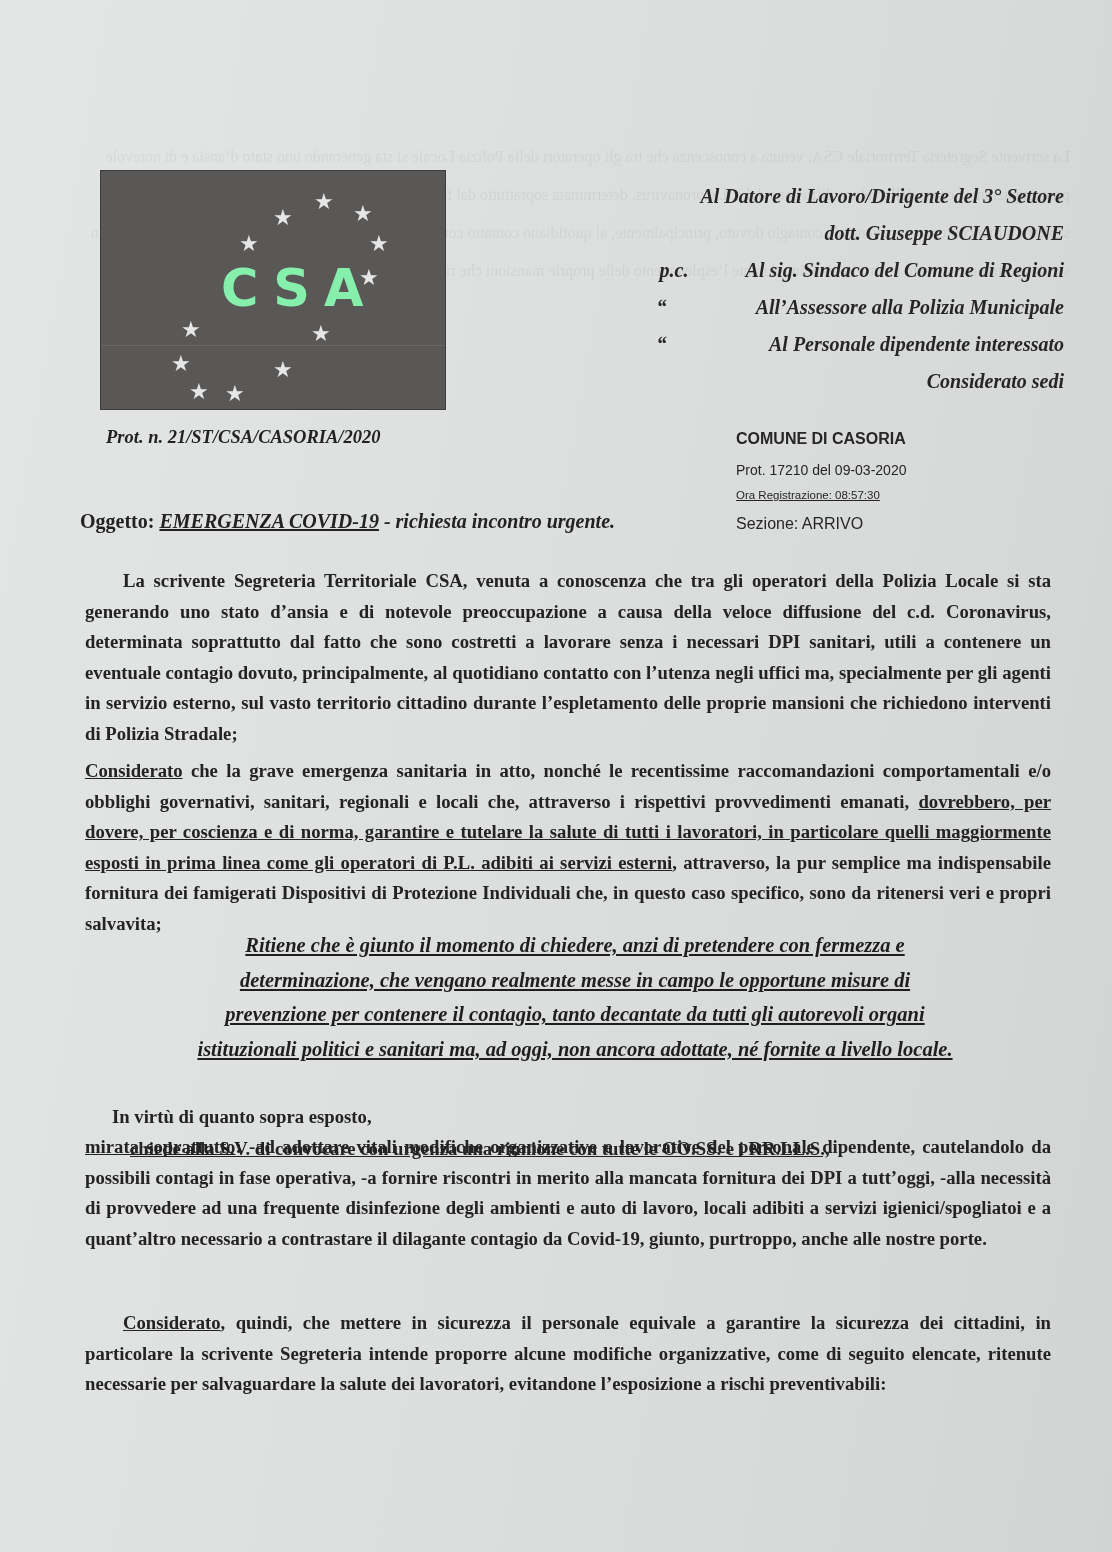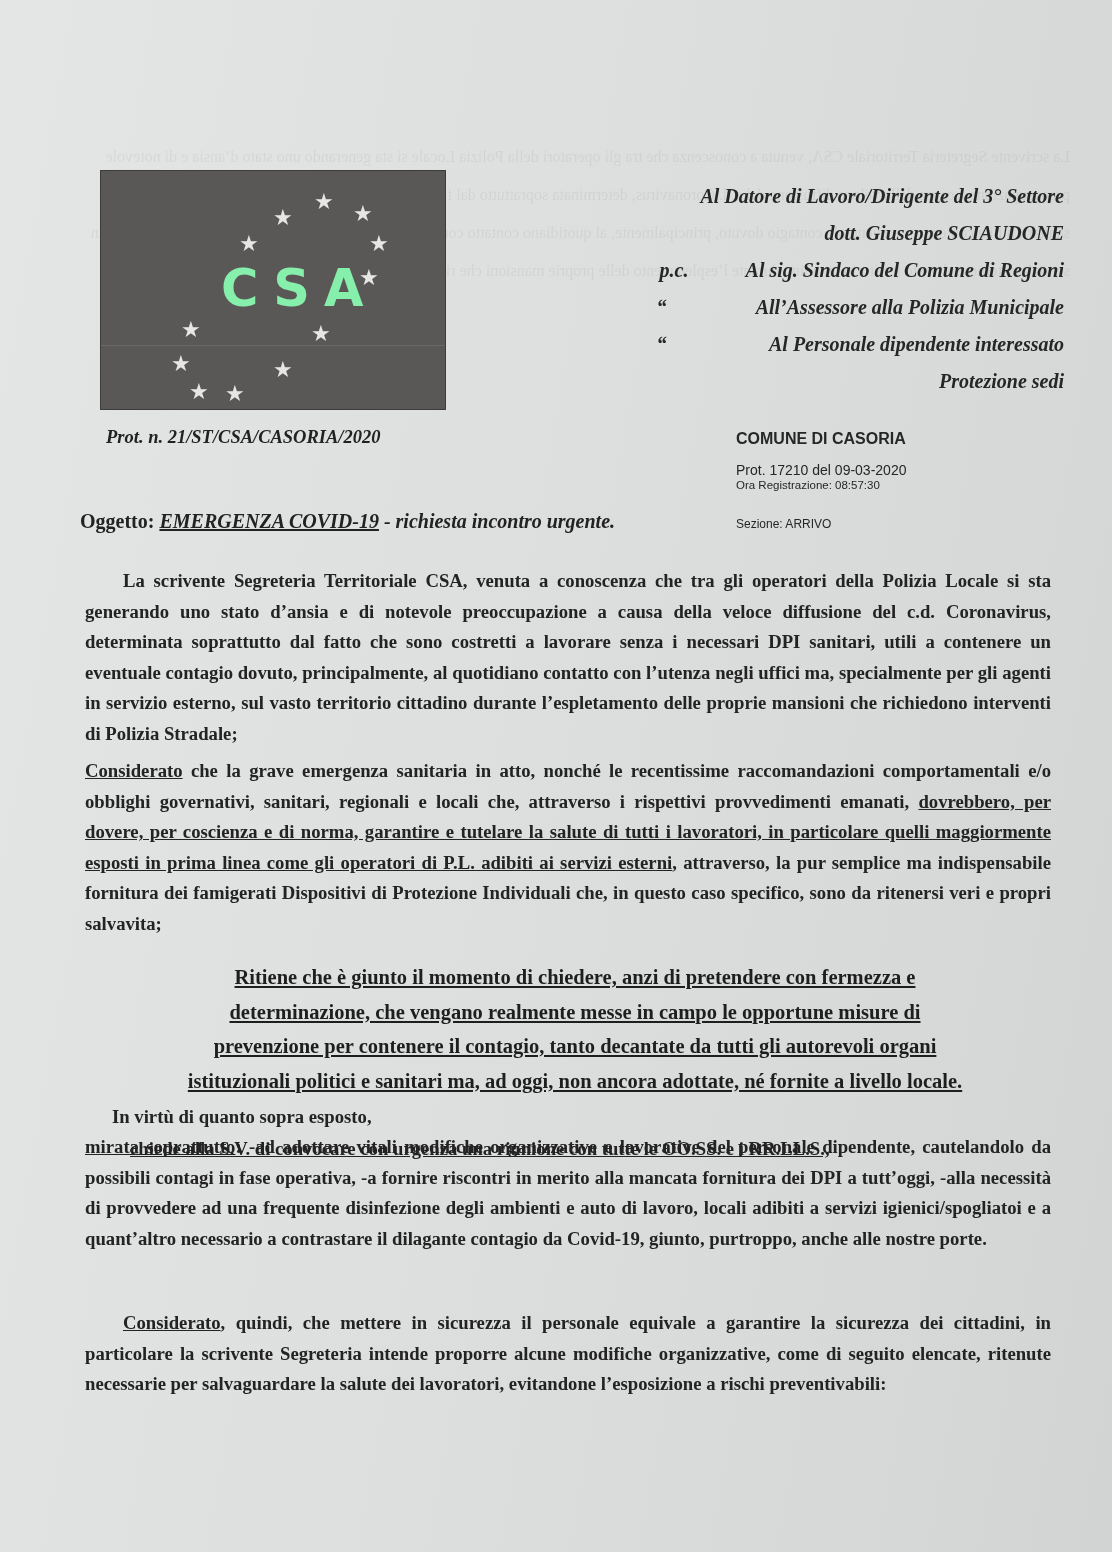--- a/index.html
+++ b/index.html
@@ -28,22 +28,22 @@
   .org { position:absolute; left:106px; top:424px; font-style:italic; font-weight:bold; font-size:18.5px; line-height:26px; color:#222; }
   .recipients { position:absolute; right:48px; top:178px; text-align:right; font-style:italic; font-weight:bold; font-size:20px; line-height:37px; color:#262626; }
   .recipients .row { position:relative; white-space:nowrap; }
   .recipients .prefix { position:absolute; right:100%; margin-right:10px; }
   .recipients .row.pc .prefix { margin-right:12px; }
   .recipients .row.q1 .prefix { margin-right:34px; }
   .recipients .row.q2 .prefix { margin-right:34px; }
   .stamp { position:absolute; left:736px; top:430px; font-family:"Liberation Sans", sans-serif; color:#262626; }
   .stamp .title { font-weight:bold; font-size:16px; }
   .stamp .prot { font-size:14px; margin-top:14px; }
-  .stamp .ora { font-size:11.5px; margin-top:1px; }
-  .stamp .sez { font-size:12px; margin-top:26px; }
+  .stamp .ora { font-size:11.5px; margin-top:11px;text-decoration:underline; }
+  .stamp .sez { font-size:16px; margin-top:14px; }
   .subject { position:absolute; left:80px; top:510px; font-size:20px; font-weight:bold; color:#222; }
   .subject .em { font-style:italic; text-decoration:underline; }
   .subject .rest { font-style:italic; }
   .para {
     position:absolute; left:85px; width:966px; font-weight:bold; font-size:18.7px; line-height:30.5px;
     text-align:justify; color:#232323;
   }
   .para.indent { text-indent:38px; }
   .u { text-decoration:underline; }
   .center-block {
@@ -79,42 +79,42 @@
   <div class="org">
     <div>Prot. n. 21/ST/CSA/CASORIA/2020</div>
   </div>
 
   <div class="recipients">
     <div class="row"><span>Al Datore di Lavoro/Dirigente del 3° Settore</span></div>
     <div class="row"><span>dott. Giuseppe SCIAUDONE</span></div>
     <div class="row pc"><span class="prefix">p.c.</span><span>Al sig. Sindaco del Comune di Regioni</span></div>
     <div class="row q1"><span class="prefix">“</span><span>All’Assessore alla Polizia Municipale</span></div>
     <div class="row q2"><span class="prefix">“</span><span>Al Personale dipendente interessato</span></div>
-    <div class="row"><span>Protezione sedi</span></div>
+    <div class="row"><span>Considerato sedi</span></div>
   </div>
 
   <div class="stamp">
     <div class="title">COMUNE DI CASORIA</div>
     <div class="prot">Prot. 17210 del 09-03-2020</div>
     <div class="ora">Ora Registrazione: 08:57:30</div>
     <div class="sez">Sezione: ARRIVO</div>
   </div>
 
   <div class="subject">
     <span>Oggetto:</span>
     <span class="em">EMERGENZA COVID-19</span><span class="rest"> - richiesta incontro urgente.</span>
   </div>
 
   <div class="para indent" style="top:566px;">La scrivente Segreteria Territoriale CSA, venuta a conoscenza che tra gli operatori della Polizia Locale si sta generando uno stato d’ansia e di notevole preoccupazione a causa della veloce diffusione del c.d. Coronavirus, determinata soprattutto dal fatto che sono costretti a lavorare senza i necessari DPI sanitari, utili a contenere un eventuale contagio dovuto, principalmente, al quotidiano contatto con l’utenza negli uffici ma, specialmente per gli agenti in servizio esterno, sul vasto territorio cittadino durante l’espletamento delle proprie mansioni che richiedono interventi di Polizia Stradale;</div>
 
   <div class="para" style="top:756px;">
     <span class="u">Considerato</span><span> che la grave emergenza sanitaria in atto, nonché le recentissime raccomandazioni comportamentali e/o obblighi governativi, sanitari, regionali e locali che, attraverso i rispettivi provvedimenti emanati, </span><span class="u">dovrebbero, per dovere, per coscienza e di norma, garantire e tutelare la salute di tutti i lavoratori, in particolare quelli maggiormente esposti in prima linea come gli operatori di P.L. adibiti ai servizi esterni</span><span>, attraverso, la pur semplice ma indispensabile fornitura dei famigerati Dispositivi di Protezione Individuali che, in questo caso specifico, sono da ritenersi veri e propri salvavita;</span>
   </div>
 
-  <div class="center-block" style="top:960px;">
+  <div class="center-block" style="top:928px;font-style:italic;">
     <div>Ritiene che è giunto il momento di chiedere, anzi di pretendere con fermezza e</div>
     <div>determinazione, che vengano realmente messe in campo le opportune misure di</div>
     <div>prevenzione per contenere il contagio, tanto decantate da tutti gli autorevoli organi</div>
     <div>istituzionali politici e sanitari ma, ad oggi, non ancora adottate, né fornite a livello locale.</div>
   </div>
 
   <div class="line-par u" style="top:1134px; left:130px;">chiede alla S.V. di convocare con urgenza una riunione con tutte le OO.SS. e i RR.LL.S.,</div>
   <div class="line-par" style="top:1102px; left:112px;">In virtù di quanto sopra esposto,</div>
   <div class="para" style="top:1132px;">
     <span class="u">mirata soprattutto</span><span>: -ad adottare vitali modifiche organizzative e lavorative del personale dipendente, cautelandolo da possibili contagi in fase operativa, -a fornire riscontri in merito alla mancata fornitura dei DPI a tutt’oggi, -alla necessità di provvedere ad una frequente disinfezione degli ambienti e auto di lavoro, locali adibiti a servizi igienici/spogliatoi e a quant’altro necessario a contrastare il dilagante contagio da Covid-19, giunto, purtroppo, anche alle nostre porte.</span>

